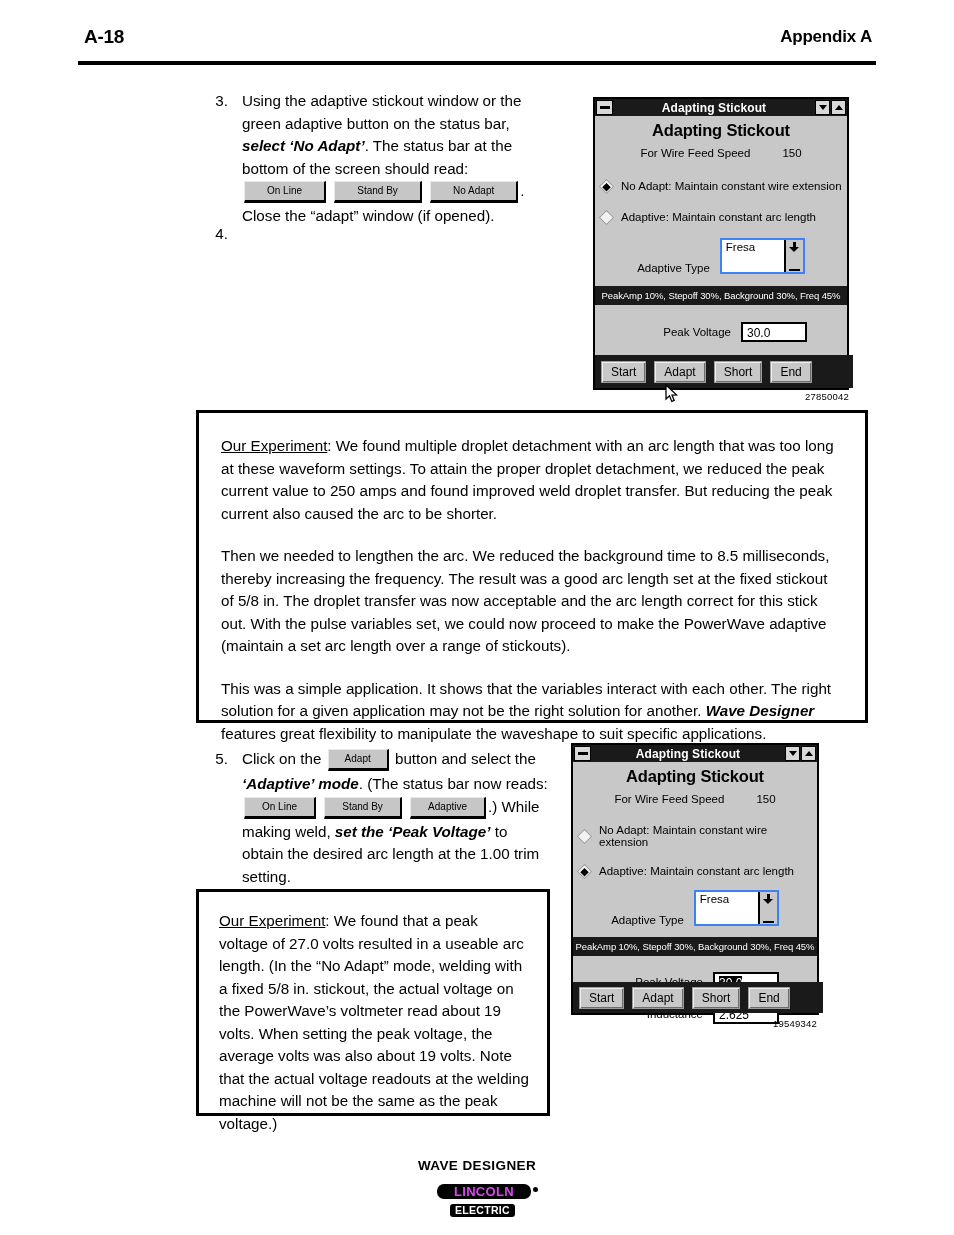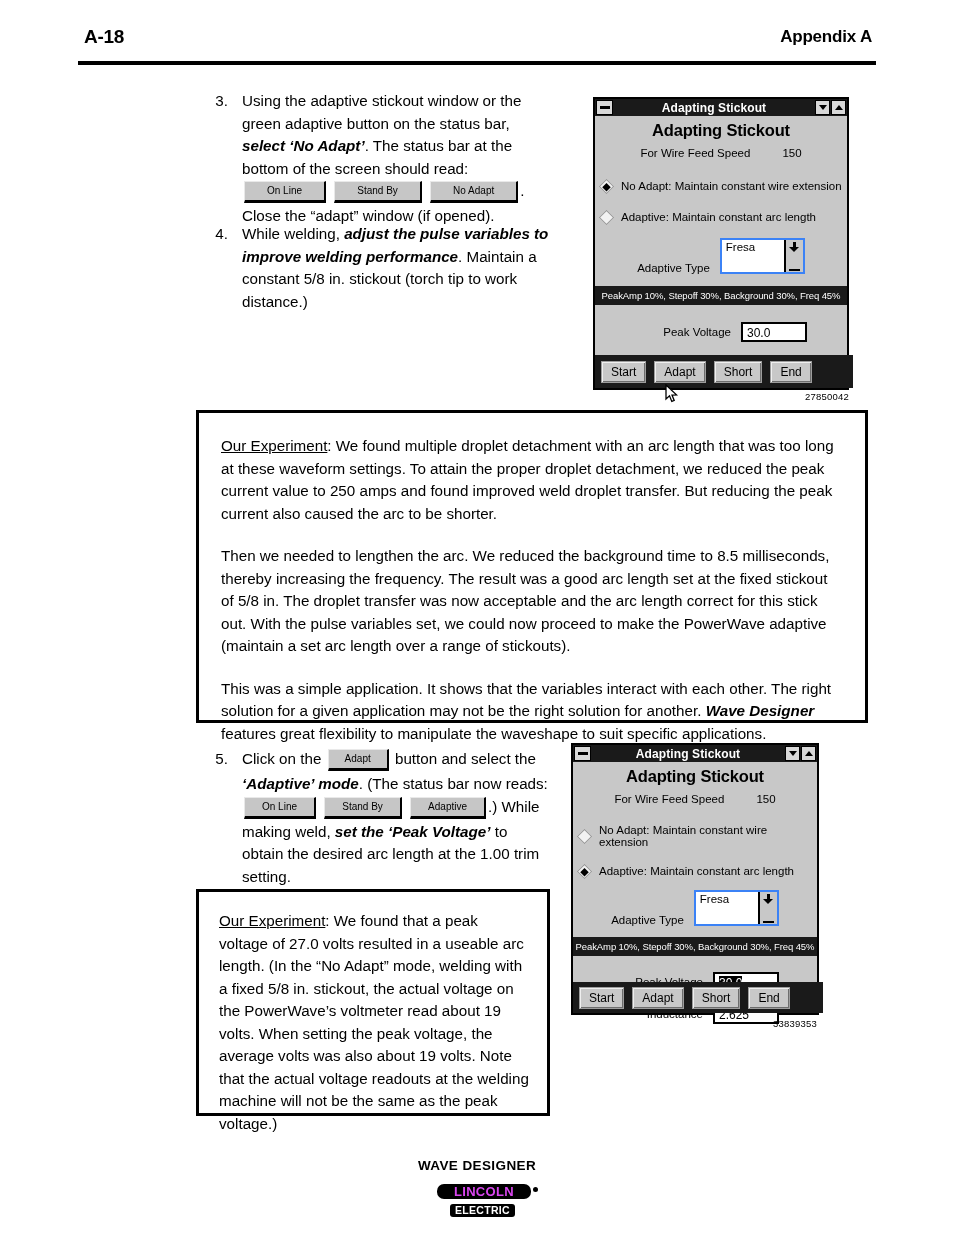--- a/index.html
+++ b/index.html
@@ -358,21 +358,20 @@
   <span class="num">3.</span>
   <span class="body"><span>Using the adaptive stickout window or the green adaptive button on the status bar, </span><b class="hv">select ‘No Adapt’</b><span>. The status bar at the bottom of the screen should read:</span>
     <span class="inline-btn wide">On Line</span>
     <span class="inline-btn wide">Stand By</span>
     <span class="inline-btn wide">No Adapt</span><span>. Close the “adapt” window (if opened).</span>
   </span>
 </div>
 
 <div class="numbered" style="left:200px; top:223px; width:352px;">
   <span class="num">4.</span>
-  <span class="body"><span>While welding, </span><b class="hv">adjust the pulse variables to improve welding performance</b><span>. Maintain a constant 5/8 in. stickout (torch tip to work distance.)</span></span>
 </div>
 
 <div class="win" style="left:593px; top:97px; width:256px; height:293px;">
   <div class="win-title">
     <div class="sysbox">
         <div class="dash"></div>
       </div>
     <div class="t-text">Adapting Stickout</div>
     <div class="arwbox">
         <div class="tri-d"></div>
@@ -510,21 +509,21 @@
     <span class="tbox" style="width:66px;">2.625</span>
   </div>
 
   <div class="btnbar" style="position:absolute; left:0; bottom:0; width:100%; height:31px;">
     <span class="wbtn">Start</span>
     <span class="wbtn">Adapt</span>
     <span class="wbtn">Short</span>
     <span class="wbtn">End</span>
   </div>
 </div>
-<div class="figno" style="left:773px; top:1018px;">33839353</div>
+<div class="figno" style="left:773px; top:1018px;">19549342</div>
 
 <div class="exp-box" style="left:196px; top:889px; width:354px; height:227px; padding:18px 16px 0 20px;">
   <p><span class="exp-lead">Our Experiment</span><span>: We found that a peak voltage of 27.0 volts resulted in a useable arc length. (In the “No Adapt” mode, welding with a fixed 5/8 in. stickout, the actual voltage on the PowerWave’s voltmeter read about 19 volts. When setting the peak voltage, the average volts was also about 19 volts.  Note that the actual voltage readouts at the welding machine will not be the same as the peak voltage.)</span></p>
 </div>
 
 <div class="footer-title">WAVE  DESIGNER</div>
 <div class="logo">
   <div style="white-space:nowrap;">
     <span class="logo-top">LINCOLN</span><span class="logo-reg"></span>
   </div>

